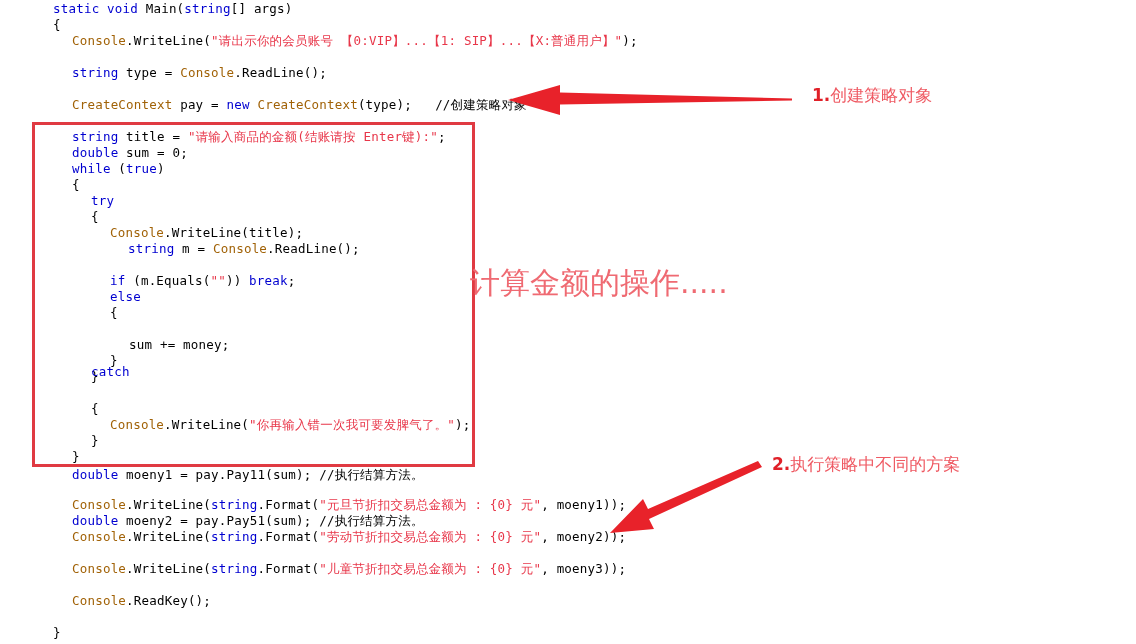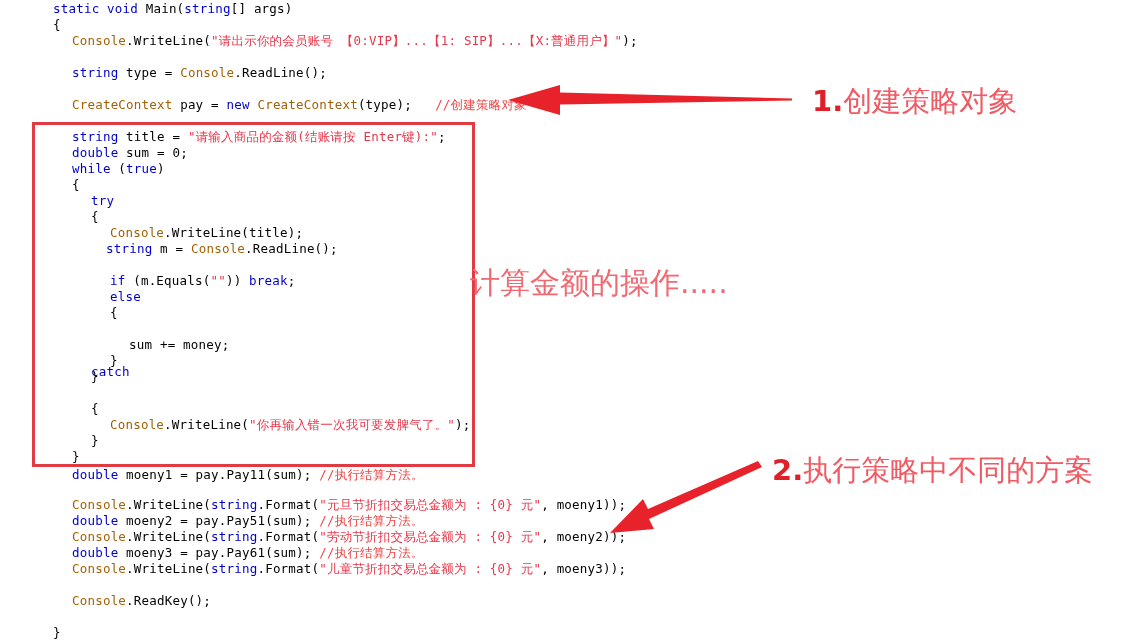--- a/index.html
+++ b/index.html
@@ -30,41 +30,41 @@
     font-family: "DejaVu Sans Mono", "Liberation Mono", monospace;
     font-size: 12.5px;
     line-height: 16px;
     letter-spacing: 0.2px;
     color: #000000;
   }
   .tok { white-space: pre; }
   .t-kw   { color: #0000d0; }          
   .t-type { color: #a16207; }          
   .t-str  { color: #e8374a; }          
-  .t-cmt  { color: #ef4444; }          
+  .t-cmt  { color: #000000; }          
   .t-pln  { color: #000000; }
 
   
   #highlight-box {
     position: absolute;
     left: 32px;
     top: 122px;
     width: 443px;
     height: 345px;
     border: 3px solid #e03a42;
     box-sizing: border-box;
     pointer-events: none;
   }
 
   
   .annot {
     position: absolute;
     white-space: pre;
     font-family: "DejaVu Sans", "Liberation Sans", sans-serif;
-    font-size: 29px;
+    font-size: 17px;
     line-height: 1;
     color: #ef5a63;
   }
   .annot .num {
     color: #e02028;
     font-weight: bold;
   }
   #annot-1 { left: 812px; top: 87px; }
   #annot-2 { left: 470px; top: 268px; font-size: 30px; color: #ef6a72; }
   #annot-3 { left: 772px; top: 456px; }
@@ -85,37 +85,36 @@
     <div class="code-line" style="left: 44px; top: 33px;"><span class="tok t-type">Console</span><span class="tok t-pln">.WriteLine(</span><span class="tok t-str">"请出示你的会员账号 【0:VIP】...【1: SIP】...【X:普通用户】"</span><span class="tok t-pln">);</span></div>
     <div class="code-line" style="left: 44px; top: 65px;"><span class="tok t-kw">string </span><span class="tok t-pln">type = </span><span class="tok t-type">Console</span><span class="tok t-pln">.ReadLine();</span></div>
     <div class="code-line" style="left: 44px; top: 97px;"><span class="tok t-type">CreateContext </span><span class="tok t-pln">pay = </span><span class="tok t-kw">new </span><span class="tok t-type">CreateContext</span><span class="tok t-pln">(type);   </span><span class="tok t-cmt">//创建策略对象</span></div>
     <div class="code-line" style="left: 44px; top: 129px;"><span class="tok t-kw">string </span><span class="tok t-pln">title = </span><span class="tok t-str">"请输入商品的金额(结账请按 Enter键):"</span><span class="tok t-pln">;</span></div>
     <div class="code-line" style="left: 44px; top: 145px;"><span class="tok t-kw">double </span><span class="tok t-pln">sum = 0;</span></div>
     <div class="code-line" style="left: 44px; top: 161px;"><span class="tok t-kw">while </span><span class="tok t-pln">(</span><span class="tok t-kw">true</span><span class="tok t-pln">)</span></div>
     <div class="code-line" style="left: 44px; top: 177px;"><span class="tok t-pln">{</span></div>
     <div class="code-line" style="left: 63px; top: 193px;"><span class="tok t-kw">try</span></div>
     <div class="code-line" style="left: 63px; top: 209px;"><span class="tok t-pln">{</span></div>
     <div class="code-line" style="left: 82px; top: 225px;"><span class="tok t-type">Console</span><span class="tok t-pln">.WriteLine(title);</span></div>
-    <div class="code-line" style="left: 78px; top: 241px; text-align: center;"><span class="tok t-kw">string </span><span class="tok t-pln">m = </span><span class="tok t-type">Console</span><span class="tok t-pln">.ReadLine();</span></div>
+    <div class="code-line" style="left: 100px; top: 241px; text-align: center;"><span class="tok t-kw">string </span><span class="tok t-pln">m = </span><span class="tok t-type">Console</span><span class="tok t-pln">.ReadLine();</span></div>
     <div class="code-line" style="left: 82px; top: 273px;"><span class="tok t-kw">if </span><span class="tok t-pln">(m.Equals(</span><span class="tok t-str">""</span><span class="tok t-pln">)) </span><span class="tok t-kw">break</span><span class="tok t-pln">;</span></div>
     <div class="code-line" style="left: 82px; top: 289px;"><span class="tok t-kw">else</span></div>
     <div class="code-line" style="left: 82px; top: 305px;"><span class="tok t-pln">{</span></div>
     <div class="code-line" style="left: 101px; top: 337px; text-align: center;"><span class="tok t-pln">sum += money;</span></div>
     <div class="code-line" style="left: 82px; top: 353px;"><span class="tok t-pln">}</span></div>
     <div class="code-line" style="left: 63px; top: 369px;"><span class="tok t-pln">}</span></div>
     <div class="code-line" style="left: 63px; top: 364px;"><span class="tok t-kw">catch</span></div>
     <div class="code-line" style="left: 63px; top: 401px;"><span class="tok t-pln">{</span></div>
     <div class="code-line" style="left: 82px; top: 417px;"><span class="tok t-type">Console</span><span class="tok t-pln">.WriteLine(</span><span class="tok t-str">"你再输入错一次我可要发脾气了。"</span><span class="tok t-pln">);</span></div>
     <div class="code-line" style="left: 63px; top: 433px;"><span class="tok t-pln">}</span></div>
     <div class="code-line" style="left: 44px; top: 449px;"><span class="tok t-pln">}</span></div>
     <div class="code-line" style="left: 44px; top: 467px;"><span class="tok t-kw">double </span><span class="tok t-pln">moeny1 = pay.Pay11(sum); </span><span class="tok t-cmt">//执行结算方法。</span></div>
     <div class="code-line" style="left: 44px; top: 497px;"><span class="tok t-type">Console</span><span class="tok t-pln">.WriteLine(</span><span class="tok t-kw">string</span><span class="tok t-pln">.Format(</span><span class="tok t-str">"元旦节折扣交易总金额为 : {0} 元"</span><span class="tok t-pln">, moeny1));</span></div>
     <div class="code-line" style="left: 44px; top: 513px;"><span class="tok t-kw">double </span><span class="tok t-pln">moeny2 = pay.Pay51(sum); </span><span class="tok t-cmt">//执行结算方法。</span></div>
     <div class="code-line" style="left: 44px; top: 529px;"><span class="tok t-type">Console</span><span class="tok t-pln">.WriteLine(</span><span class="tok t-kw">string</span><span class="tok t-pln">.Format(</span><span class="tok t-str">"劳动节折扣交易总金额为 : {0} 元"</span><span class="tok t-pln">, moeny2));</span></div>
-    <div class="code-line" style="left: 44px; top: 545px;"><span class="tok t-kw">double </span><span class="tok t-pln">moeny3 = pay.Pay61(sum); </span><span class="tok t-cmt">//执行结算方法。</span></div>
     <div class="code-line" style="left: 44px; top: 561px;"><span class="tok t-type">Console</span><span class="tok t-pln">.WriteLine(</span><span class="tok t-kw">string</span><span class="tok t-pln">.Format(</span><span class="tok t-str">"儿童节折扣交易总金额为 : {0} 元"</span><span class="tok t-pln">, moeny3));</span></div>
     <div class="code-line" style="left: 44px; top: 593px;"><span class="tok t-type">Console</span><span class="tok t-pln">.ReadKey();</span></div>
     <div class="code-line" style="left: 25px; top: 625px;"><span class="tok t-pln">}</span></div>
   </div>
 
 <div id="highlight-box"></div>
 
 <svg id="arrow-1" class="arrow-svg" width="300" height="36" viewBox="0 0 300 36">
 
   <polygon points="292,16.5 60,10.5 60,3 8,18 60,33 60,22.5 292,18.5" fill="#e8222a"></polygon>

